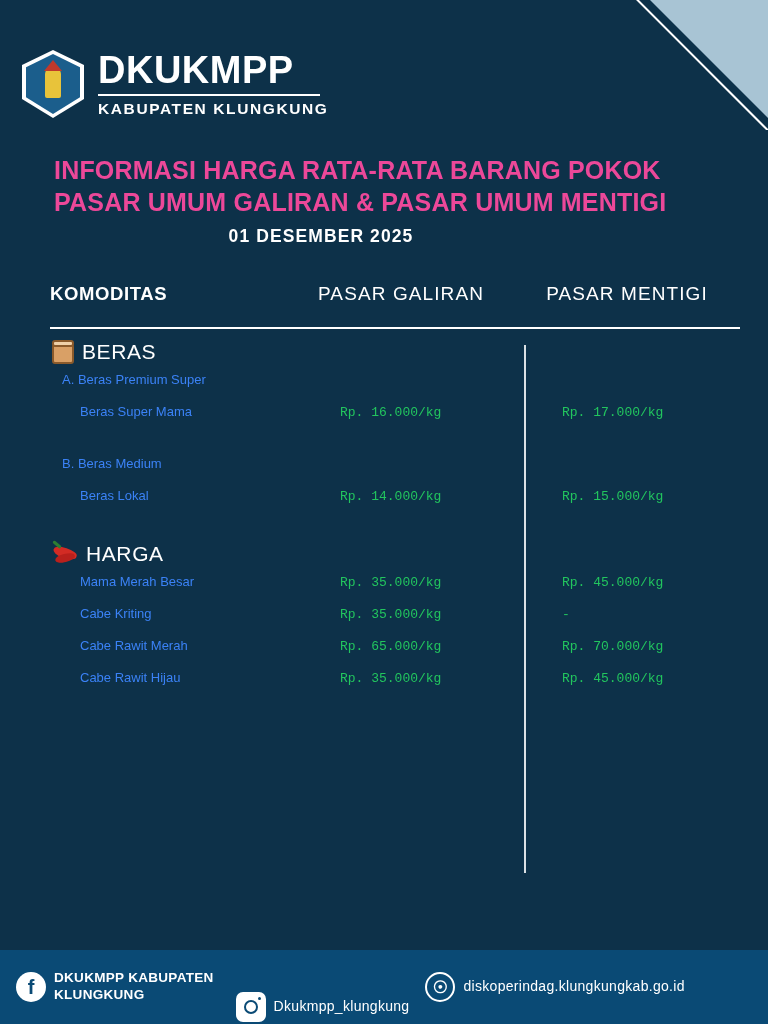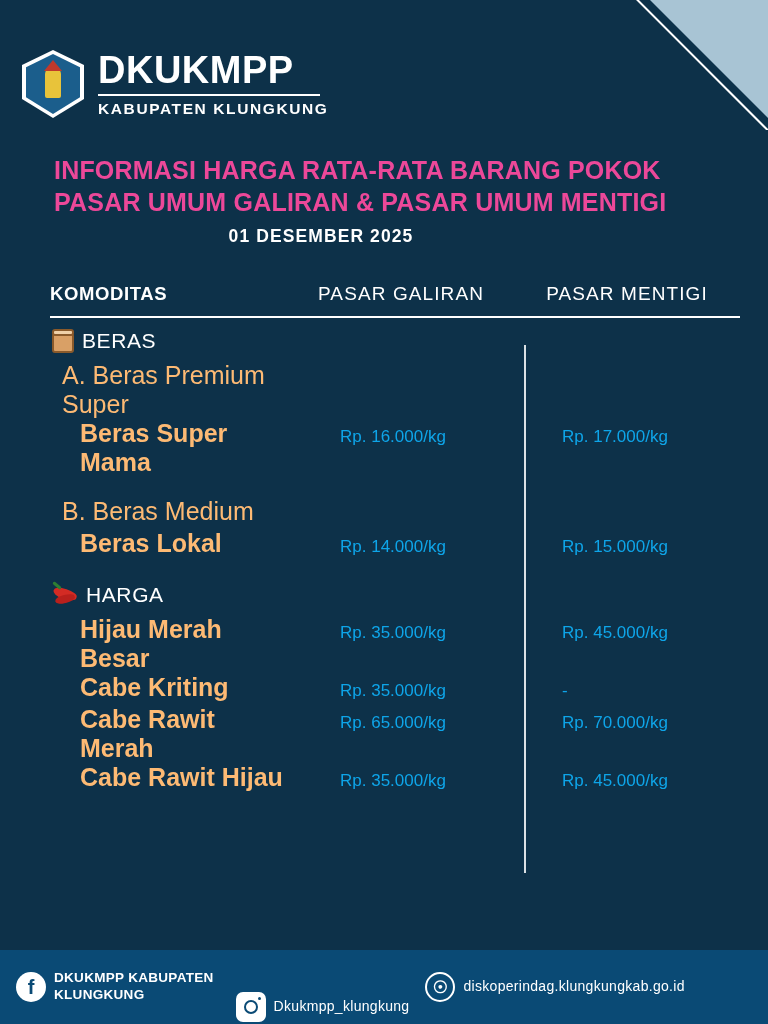--- a/index.html
+++ b/index.html
@@ -112,21 +112,21 @@
     text-align: center;
     font-size: 19px;
     font-weight: bold;
     letter-spacing: 0.4px;
     padding-left: 198px;
   }
   .head-row {
     display: flex;
     align-items: flex-start;
     margin-top: 22px;
-    padding-bottom: 11px;
+    padding-bottom: 22px;
   }
   .col-komoditas {
     width: 238px;
     flex: 0 0 238px;
     font-size: 18.5px;
     font-weight: bold;
     letter-spacing: 0.6px;
   }
   .col-market {
     flex: 1 1 0;
@@ -164,30 +164,31 @@
   .group-head .glabel { color: #ffffff; }
 
   .row {
     display: flex;
     align-items: baseline;
     min-height: 32px;
   }
   .row .name {
     width: 238px;
     flex: 0 0 238px;
-    font-size: 25px;
-    color: #fdba74;
+    font-size: 13px;
+    color: #3b82f6;
   }
   .row .name.indent1 { padding-left: 12px; }
-  .row .name.indent2 { padding-left: 30px; font-weight: bold; }
+  .row .name.indent2 { padding-left: 30px; }
   .row .price {
     flex: 1 1 0;
-    font-size: 17px;
-    color: #0ea5e9;
+    font-size: 13px;
+    color: #22c55e;
     padding-left: 52px;
+    font-family: Liberation Mono, monospace;
   }
   .row .price.second { padding-left: 44px; }
   .spacer { height: 20px; }
 
   
   .icon-rice {
     width: 26px; height: 28px;
     position: relative;
     flex: 0 0 auto;
   }
@@ -398,21 +399,21 @@
       <div class="spacer"></div>
       <div class="group-head">
         <div class="icon-chili">
           <div class="pod"></div>
           <div class="pod2"></div>
           <div class="stem"></div>
         </div>
         <div class="glabel">HARGA</div>
       </div>
       <div class="row">
-        <div class="name indent2">Hijau Merah Besar</div>
+        <div class="name indent2">Mama Merah Besar</div>
         <div class="price">Rp. 35.000/kg</div>
         <div class="price second">Rp. 45.000/kg</div>
       </div>
       <div class="row">
         <div class="name indent2">Cabe Kriting</div>
         <div class="price">Rp. 35.000/kg</div>
         <div class="price second">-</div>
       </div>
       <div class="row">
         <div class="name indent2">Cabe Rawit Merah</div>

